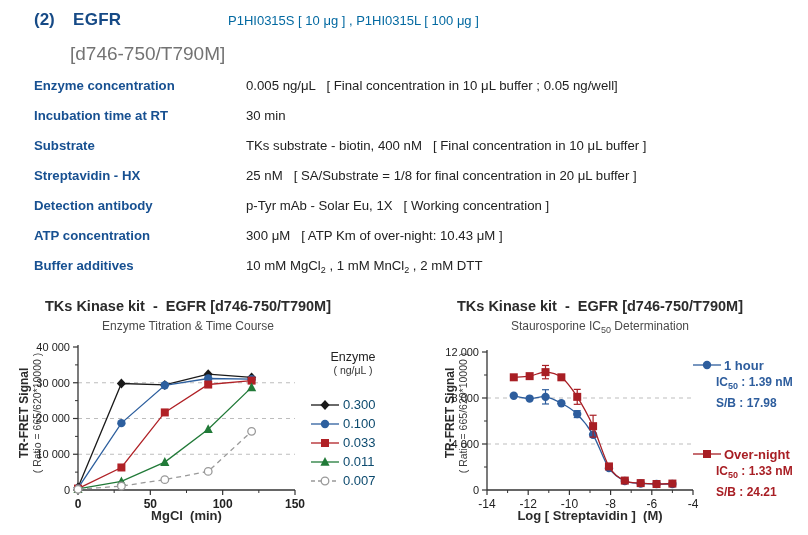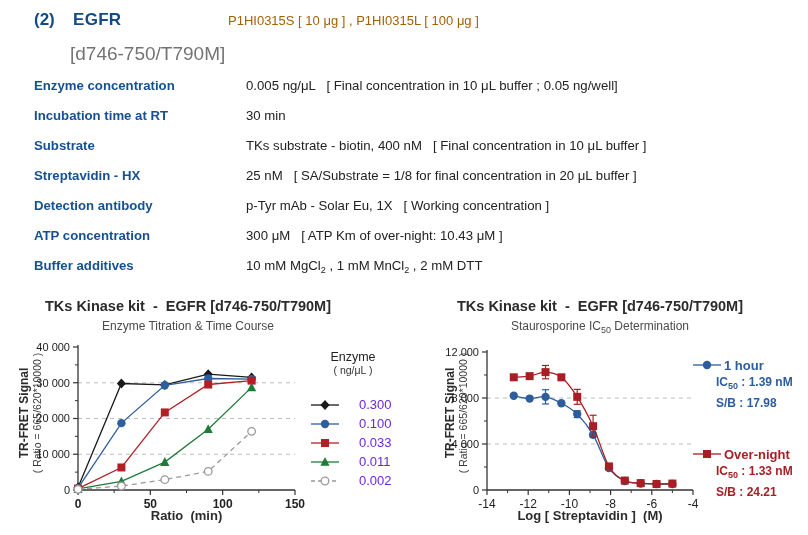--- a/index.html
+++ b/index.html
@@ -5,21 +5,21 @@
   * { box-sizing: border-box; margin: 0; padding: 0; }
   html,body { background:#fff; }
   body {
     width:808px; height:535px; position:relative; overflow:hidden;
     font-family:"Liberation Sans", sans-serif; color:#222;
   }
   .abs { position:absolute; }
   
   .hdr-index { left:34px; top:10px; font-size:17px; font-weight:bold; color:#164a86; }
   .hdr-target { left:73px; top:10px; font-size:17px; font-weight:bold; color:#164a86; letter-spacing:.3px; }
-  .hdr-catalog { left:228px; top:13px; font-size:13px; color:#a16207; white-space:pre; }
+  .hdr-catalog { left:228px; top:13px; font-size:13px; color:#0369a1; white-space:pre; }
   .hdr-mutation { left:70px; top:43px; font-size:19px; font-weight:normal; color:#737373; }
   
   .spec-label { left:34px; font-size:13.2px; font-weight:bold; color:#175091; white-space:pre; }
   .spec-value { left:228px; font-size:13.2px; color:#222; white-space:pre;margin-left:18px; }
   .sub { font-size:9px; vertical-align:-3px; }
   
   .chart { position:absolute; width:392px; height:239px; }
   .chart-title { position:absolute; top:2px; left:0; width:340px; text-align:center;
                  font-size:14.5px; font-weight:bold; color:#2b2b2b; white-space:pre; }
   .chart-sub { position:absolute; top:23px; left:0; width:340px; text-align:center;
@@ -30,21 +30,21 @@
   .ylab { position:absolute; width:190px; text-align:center; transform:rotate(-90deg);
           transform-origin:0 0; top:212px; white-space:pre; color:#2b2b2b; }
   .ylab.l1 { font-size:12px; font-weight:bold; }
   .ylab.l2 { font-size:10.5px; font-weight:normal; color:#3a3a3a; }
   
   #c1-legend { position:absolute; left:292px; top:54px; width:100px; }
   #c1-legend .ltitle { text-align:center; width:86px; font-size:12.5px; color:#222; }
   #c1-legend .lsub { text-align:center; width:86px; font-size:10.5px; color:#333; margin-bottom:19px; white-space:pre; }
   .l-entry { display:flex; align-items:center; height:19px; }
   .l-entry .lmk { width:30px; height:14px; flex:0 0 30px; }
-  .l-entry .lname { font-size:13px; color:#6d28d9; margin-left:19px; }
+  .l-entry .lname { font-size:13px; color:#0c4a6e; margin-left:3px; }
   
   #c2-legend { position:absolute; left:262px; top:60px; width:120px; }
   .c2-block .row1 { display:flex; align-items:center; height:18px; font-weight:bold; font-size:13px; }
   .c2-block .row1 .lmk { width:30px; height:14px; flex:0 0 30px; }
   .c2-block .row1 .lname { margin-left:2px; }
   .c2-block .lrow { margin-left:24px; font-size:12px; font-weight:bold; line-height:17px; white-space:pre; }
   .c2-block + .c2-block { margin-top:33px; }
 </style>
 </head>
 <body>
@@ -129,21 +129,21 @@
       <polygon points="146.8,127.11500000000001 151.4,135.91500000000002 142.20000000000002,135.91500000000002" fill="#217a38"></polygon>
       <polygon points="190.2,94.225 194.79999999999998,103.02499999999999 185.6,103.02499999999999" fill="#217a38"></polygon>
       <polygon points="233.60000000000002,52.397499999999994 238.20000000000002,61.19749999999999 229.00000000000003,61.19749999999999" fill="#217a38"></polygon>
       <path d="M60.0,159.3 L103.4,156.1 L146.8,149.6 L190.2,141.4 L233.6,101.4" fill="none" stroke="#999999" stroke-width="1.3" stroke-dasharray="5 4"></path>
       <circle cx="60" cy="159.285" r="3.8" fill="#fff" stroke="#999999" stroke-width="1.3"></circle>
       <circle cx="103.4" cy="156.0675" r="3.8" fill="#fff" stroke="#999999" stroke-width="1.3"></circle>
       <circle cx="146.8" cy="149.6325" r="3.8" fill="#fff" stroke="#999999" stroke-width="1.3"></circle>
       <circle cx="190.2" cy="141.41" r="3.8" fill="#fff" stroke="#999999" stroke-width="1.3"></circle>
       <circle cx="233.60000000000002" cy="101.37" r="3.8" fill="#fff" stroke="#999999" stroke-width="1.3"></circle>
     </svg>
-  <div class="xlab" style="left:60px; width:217px;">Ratio  (min)</div>
+  <div class="xlab" style="left:60px; width:217px;">MgCl  (min)</div>
   <div id="c1-legend">
     <div class="ltitle">Enzyme</div>
     <div class="lsub">( ng/μL )</div>
     <div class="l-entry">
         <svg class="lmk">
           <line x1="1" y1="7" x2="29" y2="7" stroke="#1a1a1a" stroke-width="1.3"></line>
           <polygon points="15,2 19.6,7 15,12 10.4,7" fill="#1a1a1a"></polygon>
         </svg>
         <span class="lname">0.300</span>
       </div>
@@ -166,21 +166,21 @@
           <line x1="1" y1="7" x2="29" y2="7" stroke="#217a38" stroke-width="1.3"></line>
           <polygon points="15,2 19.6,10.8 10.4,10.8" fill="#217a38"></polygon>
         </svg>
         <span class="lname">0.011</span>
       </div>
     <div class="l-entry">
         <svg class="lmk">
           <line x1="1" y1="7" x2="29" y2="7" stroke="#999999" stroke-width="1.3" stroke-dasharray="4 3"></line>
           <circle cx="15" cy="7" r="3.8" fill="#fff" stroke="#999999" stroke-width="1.3"></circle>
         </svg>
-        <span class="lname">0.002</span>
+        <span class="lname">0.007</span>
       </div>
   </div>
 </div>
 
 <div class="chart" id="chart2" style="left:430px; top:296px; width:378px;">
   <div class="chart-title">TKs Kinase kit  -  EGFR [d746-750/T790M]</div>
   <div class="chart-sub"><span>Staurosporine IC</span><span class="sub">50</span><span> Determination</span></div>
   <div class="ylab l1" style="left:13px;">TR-FRET Signal</div>
   <div class="ylab l2" style="left:27px;">( Ratio = 665/620*10000 )</div>
   <svg class="plot" id="c2-svg" width="378" height="182">

